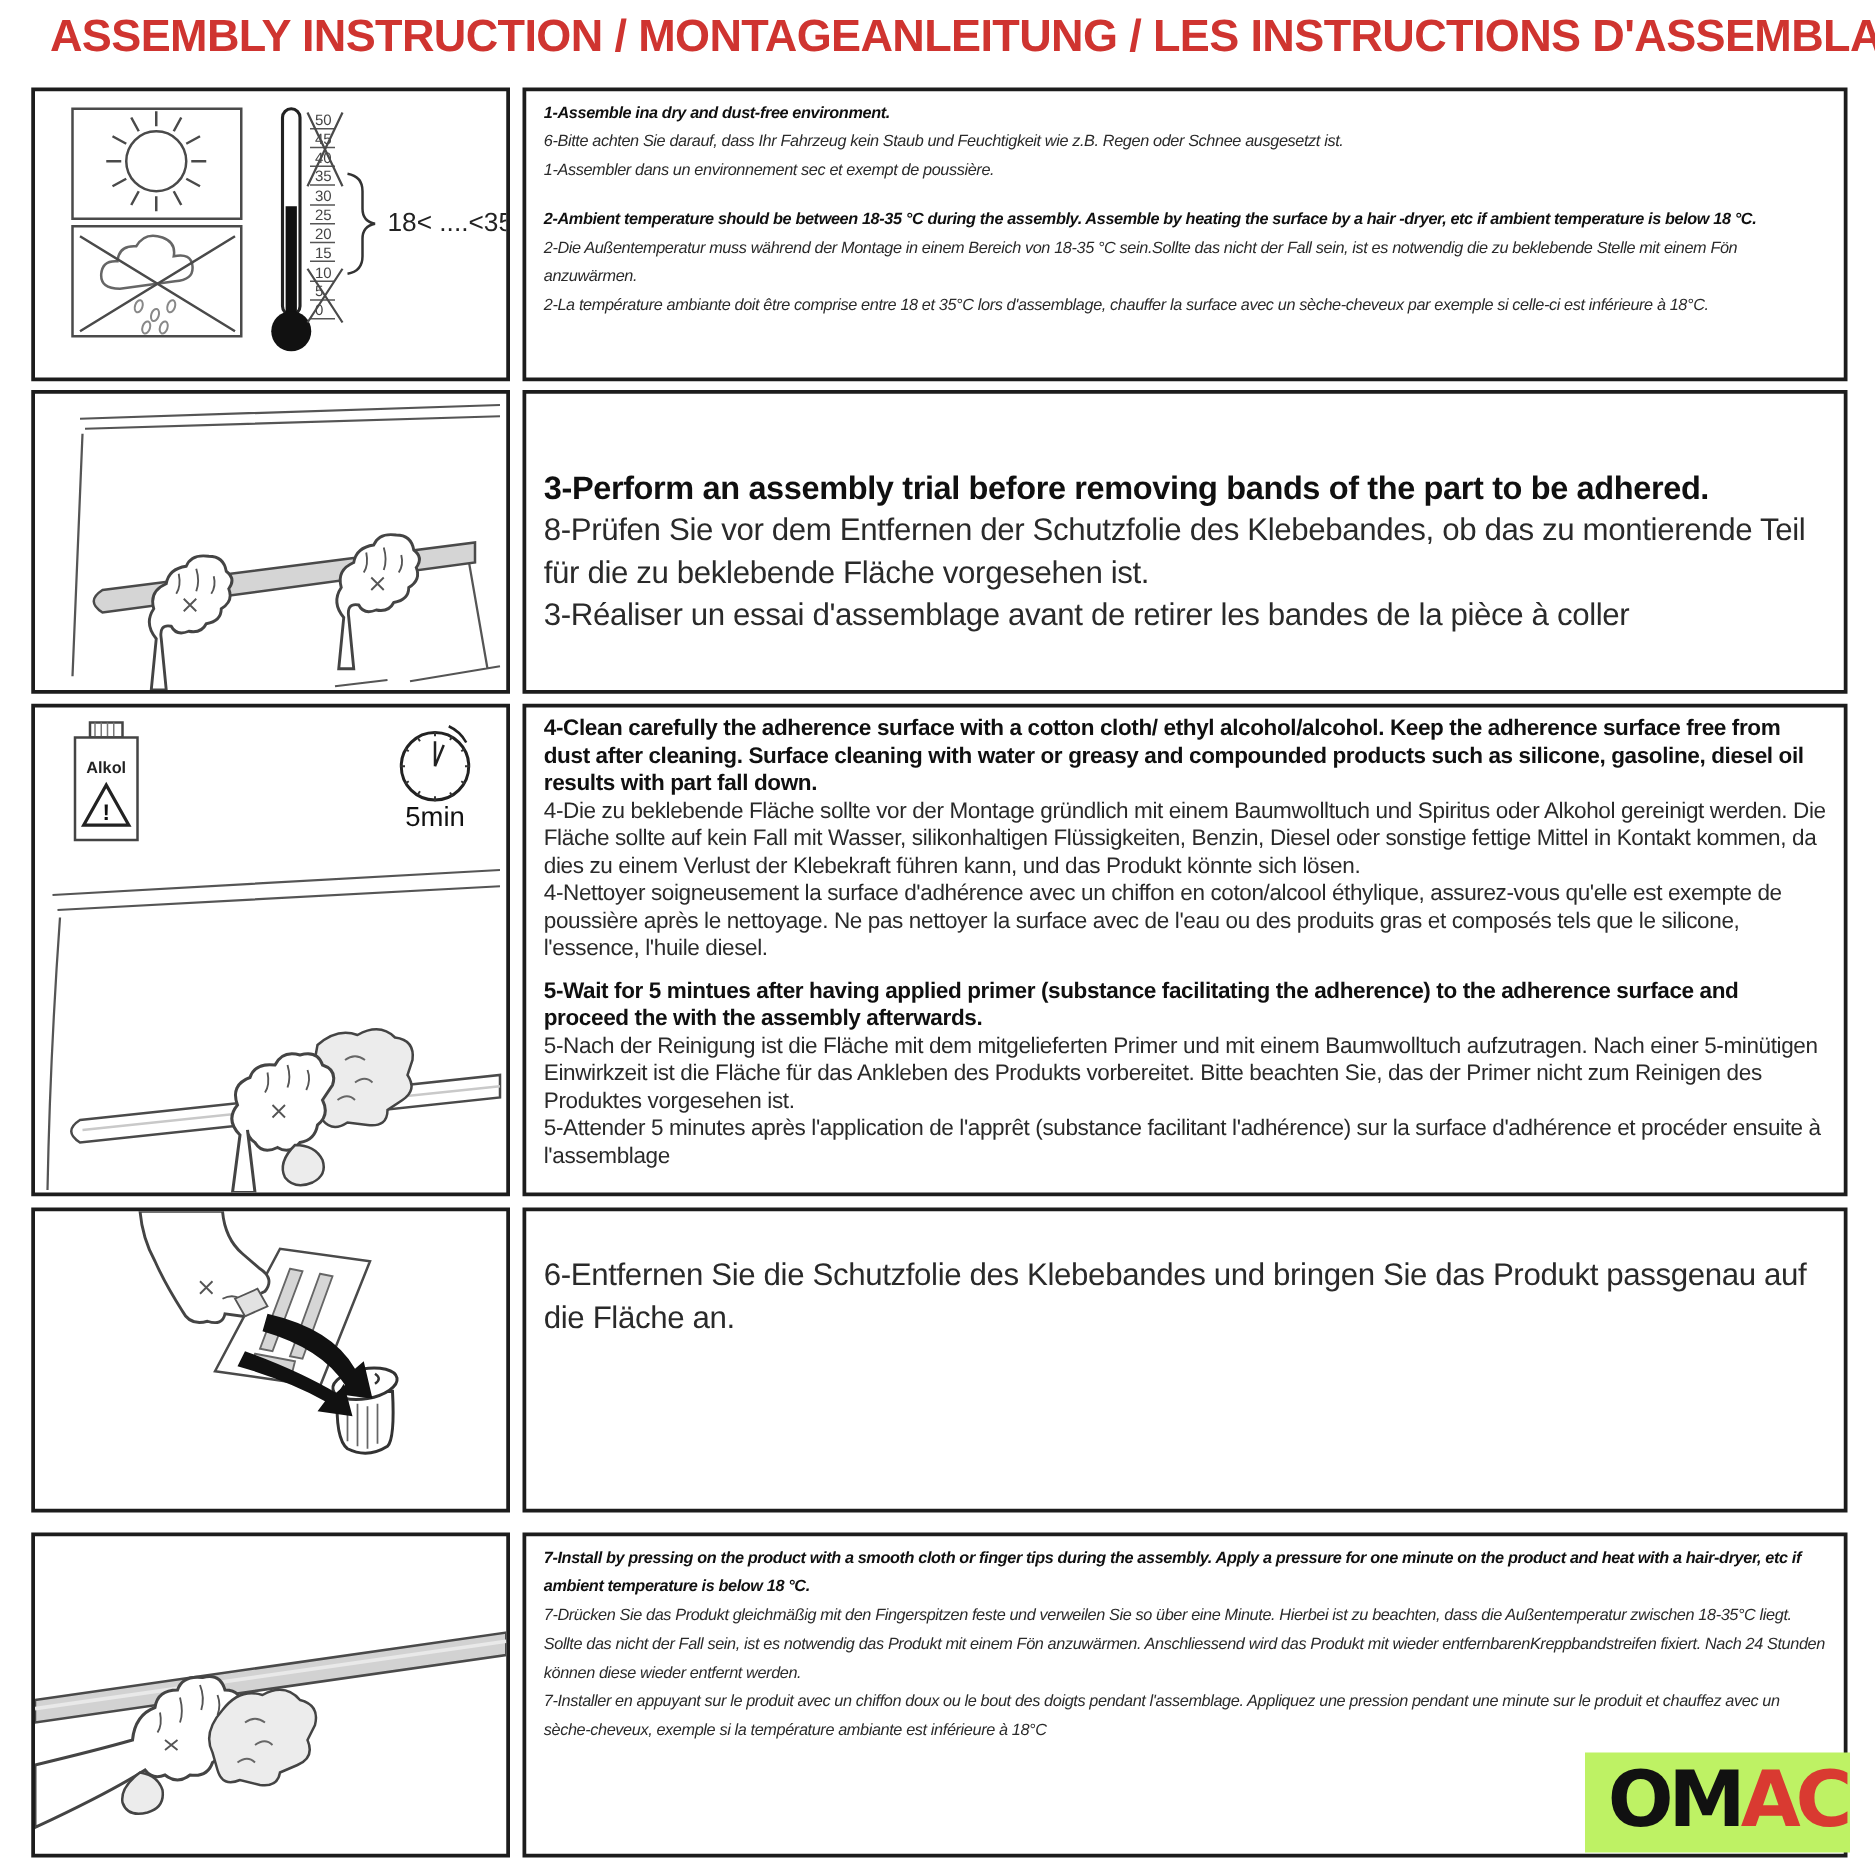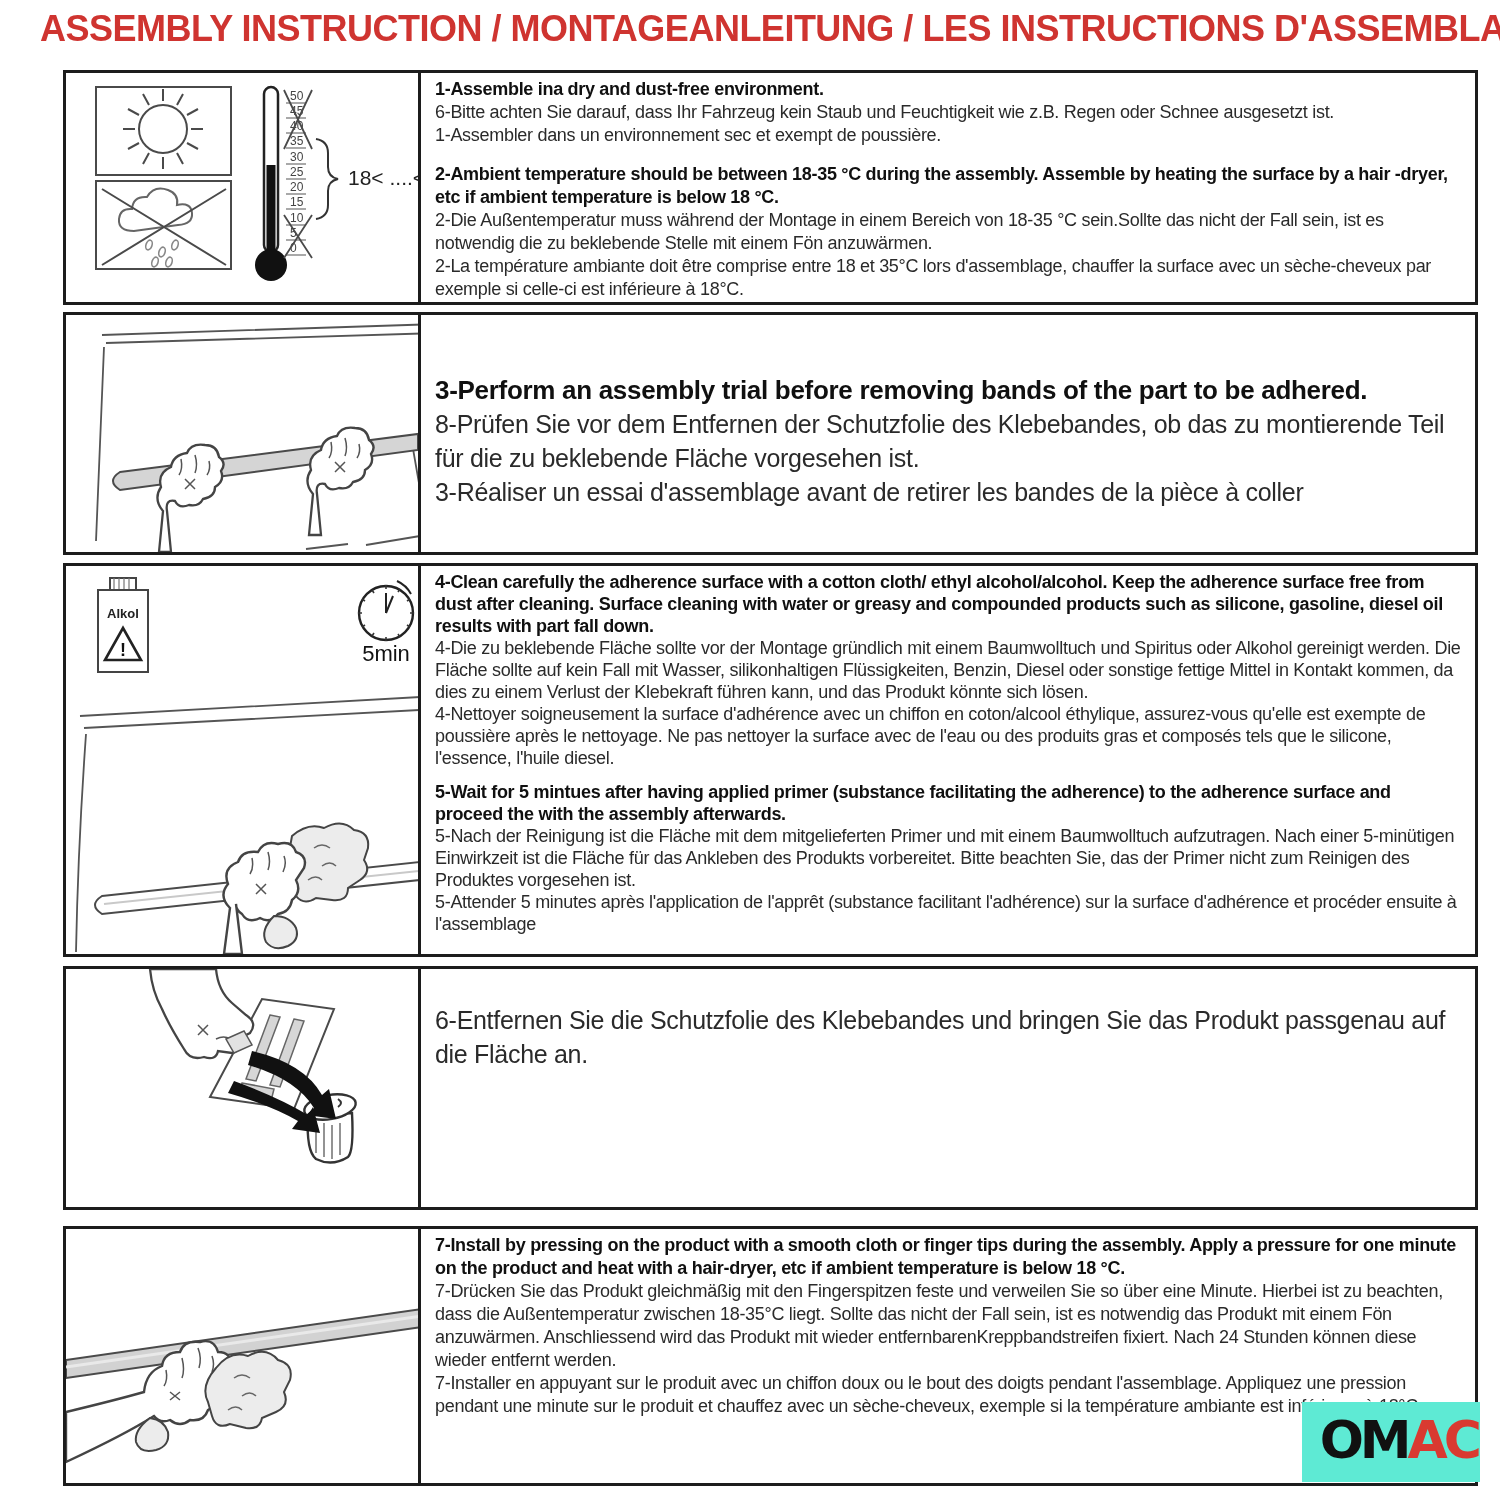--- a/index.html
+++ b/index.html
@@ -1,38 +1,38 @@
 <!DOCTYPE html>
 <html><head>
 <meta charset="utf-8">
 <style>
   html,body{margin:0;padding:0;background:#fff;}
   .page{position:relative;width:1500px;height:1500px;background:#fff;overflow:hidden;
         font-family:"Liberation Sans",sans-serif;color:#222;}
   .title{position:absolute;left:40px;top:8px;font-size:36px;font-weight:bold;
          color:#cf3430;letter-spacing:-0.5px;white-space:nowrap;}
   .box{position:absolute;border:3px solid #1c1c1c;background:#fff;box-sizing:border-box;}
-  .imgbox{left:25px;width:383px;margin-left:38px;}
+  .imgbox{left:25px;width:383px;}
   .txtbox{left:418px;width:1060px;padding:5px 14px;overflow:hidden;}
   .r1{top:70px;height:235px;}
   .r2{top:312px;height:243px;}
   .r3{top:563px;height:394px;}
   .r4{top:966px;height:244px;}
   .r5{top:1226px;height:260px;}
-  .t-sm p{margin:0;font-size:18px;line-height:23px;letter-spacing:-0.3px;color:#2a2a2a;}
+  .t-sm p{margin:0;font-size:13px;line-height:23px;letter-spacing:-0.3px;color:#2a2a2a;font-style:italic;}
   .t-sm3 p{margin:0;font-size:18px;line-height:22px;letter-spacing:-0.3px;color:#2a2a2a;}
   .t-lg p{margin:0;font-size:25px;line-height:34px;letter-spacing:-0.3px;color:#2a2a2a;}
   p.b{font-weight:bold;color:#101010;}
   .gap{margin-top:16px !important;}
   .gap3{margin-top:12px !important;}
   .pad-lg2{padding-top:58px;}
   .pad-lg4{padding-top:34px;}
   svg{display:block;width:100%;height:100%;}
-  .logo{position:absolute;top:1402px;right:20px;background:#5eead4;padding:2px 2px 6px 18px;
-        font-family:"DejaVu Sans",sans-serif;font-weight:bold;font-size:52px;
+  .logo{position:absolute;top:1402px;right:20px;background:#bef264;padding:2px 2px 6px 18px;
+        font-family:"DejaVu Sans",sans-serif;font-weight:bold;font-size:62px;
         line-height:72px;letter-spacing:-4px;white-space:nowrap;}
   .logo .om{color:#111111;}
   .logo .ac{color:#d93a31;}
 </style>
 </head>
 <body>
 
 <div class="page">
 
   <div class="title">ASSEMBLY INSTRUCTION / MONTAGEANLEITUNG / LES INSTRUCTIONS D'ASSEMBLAGE</div>

